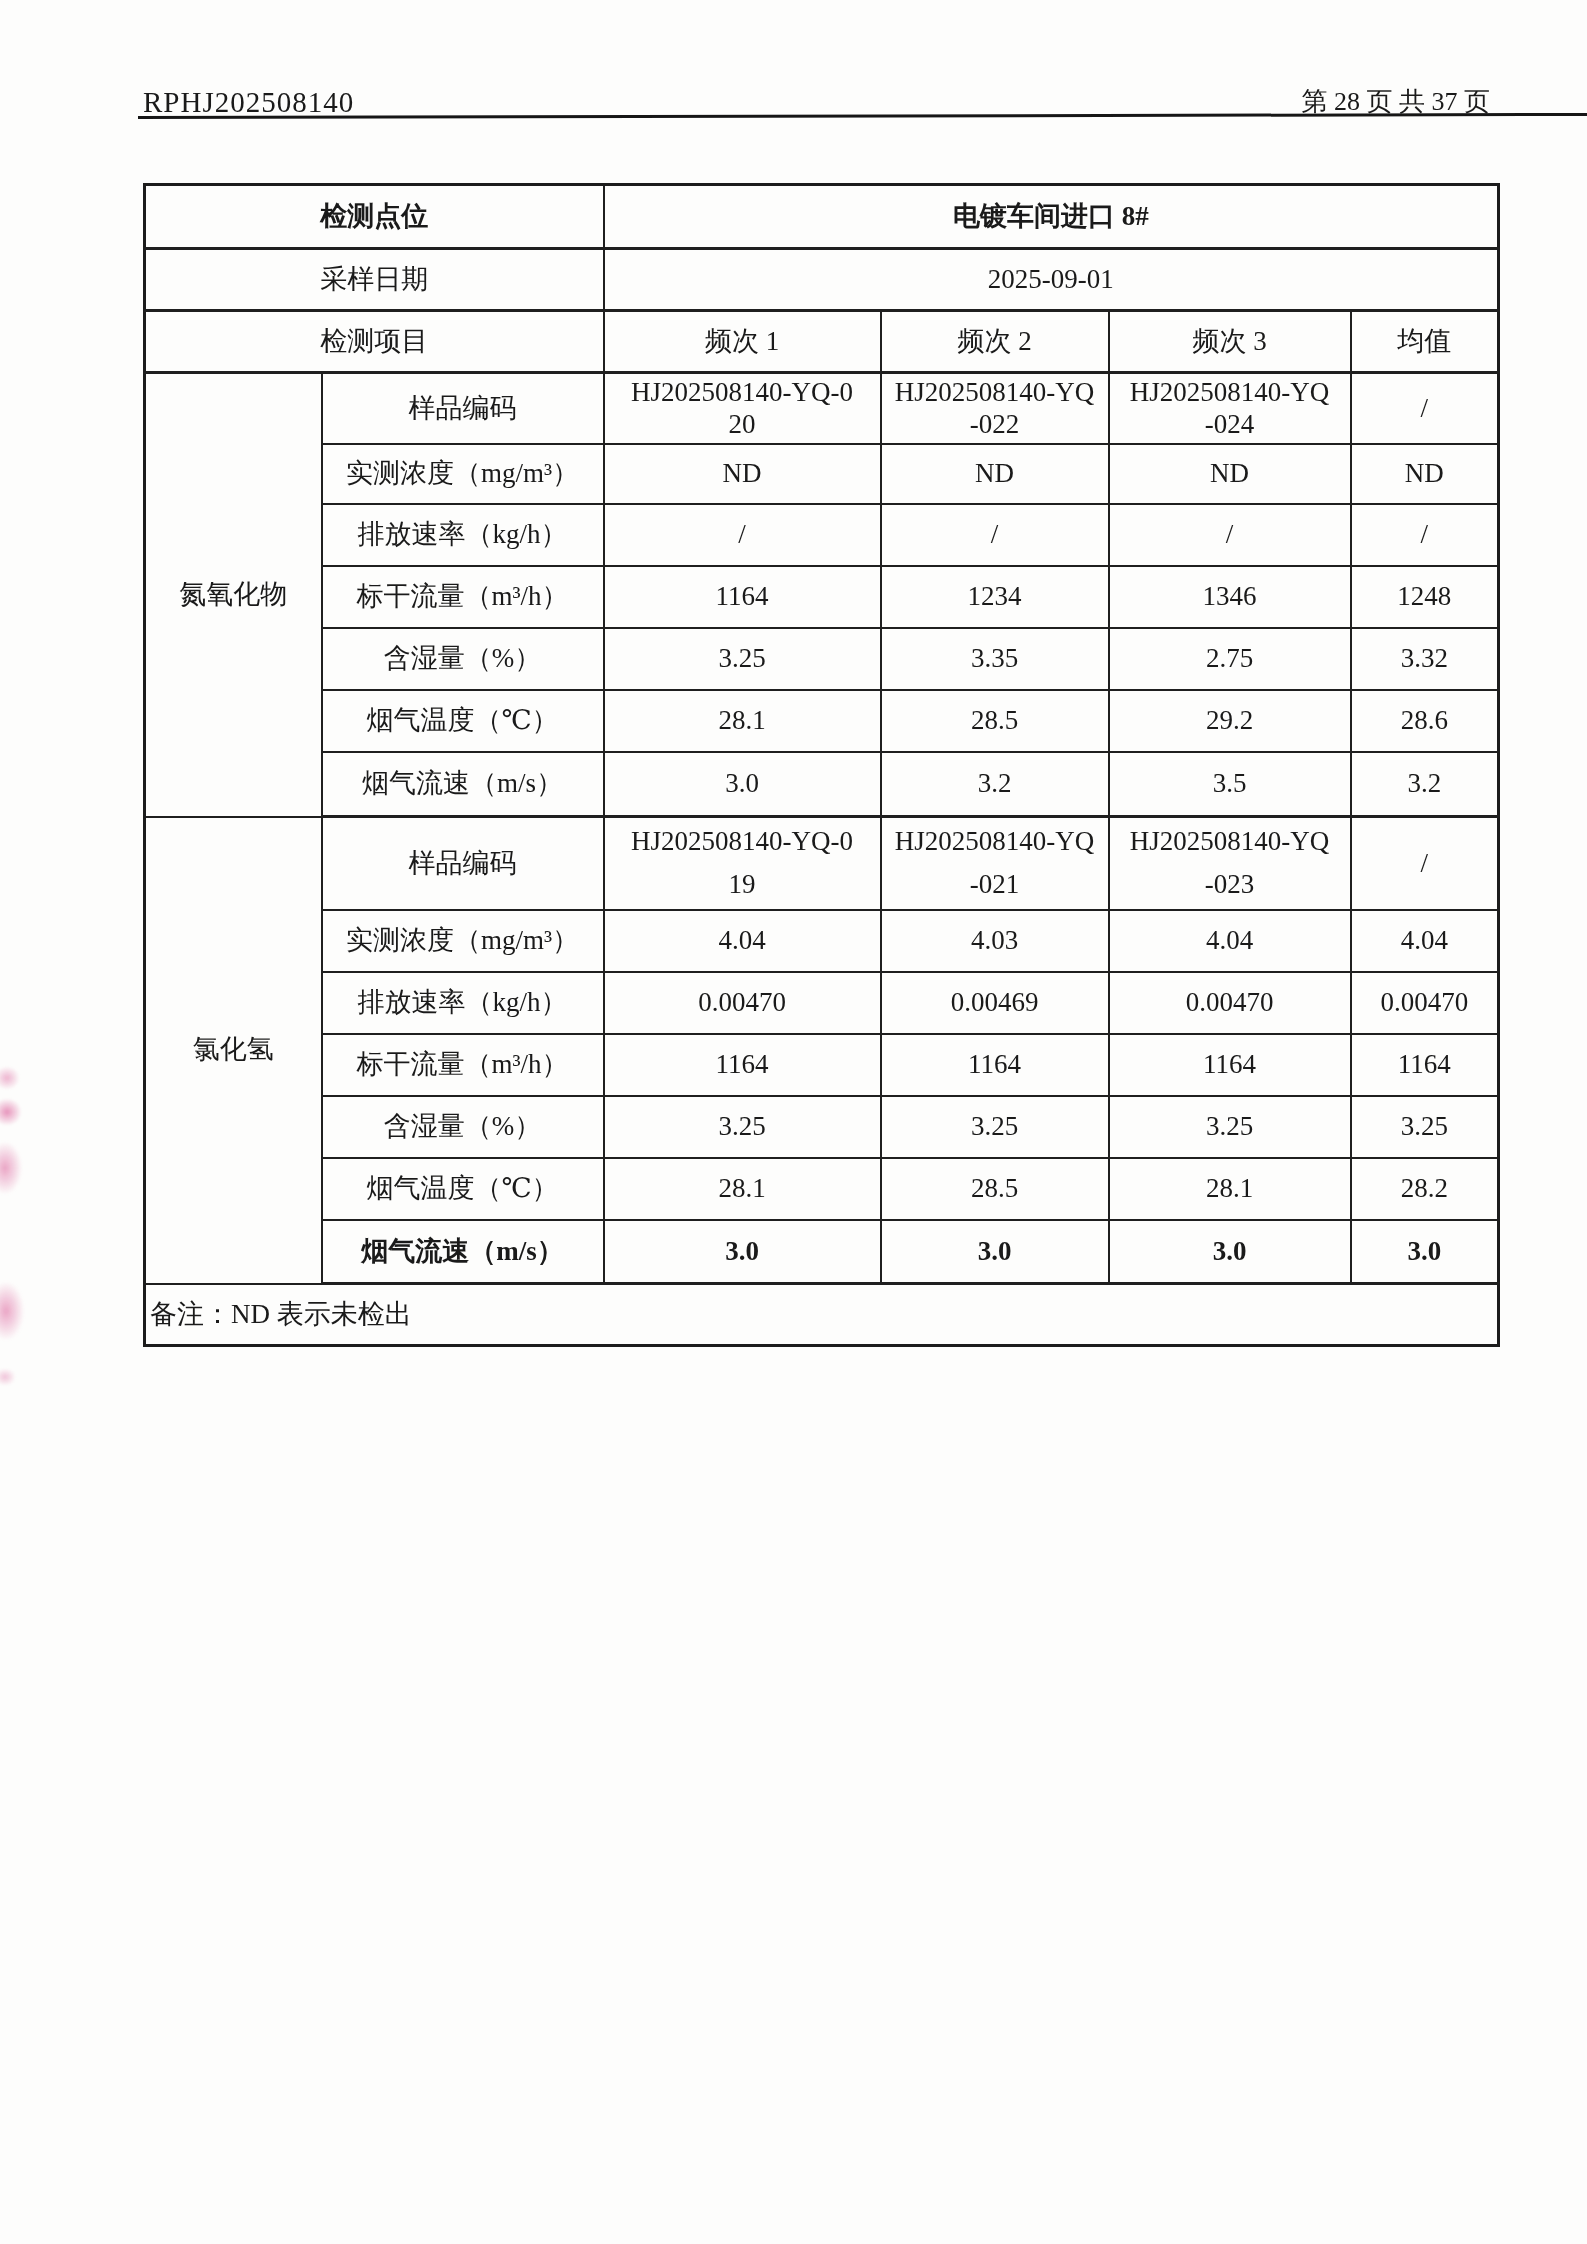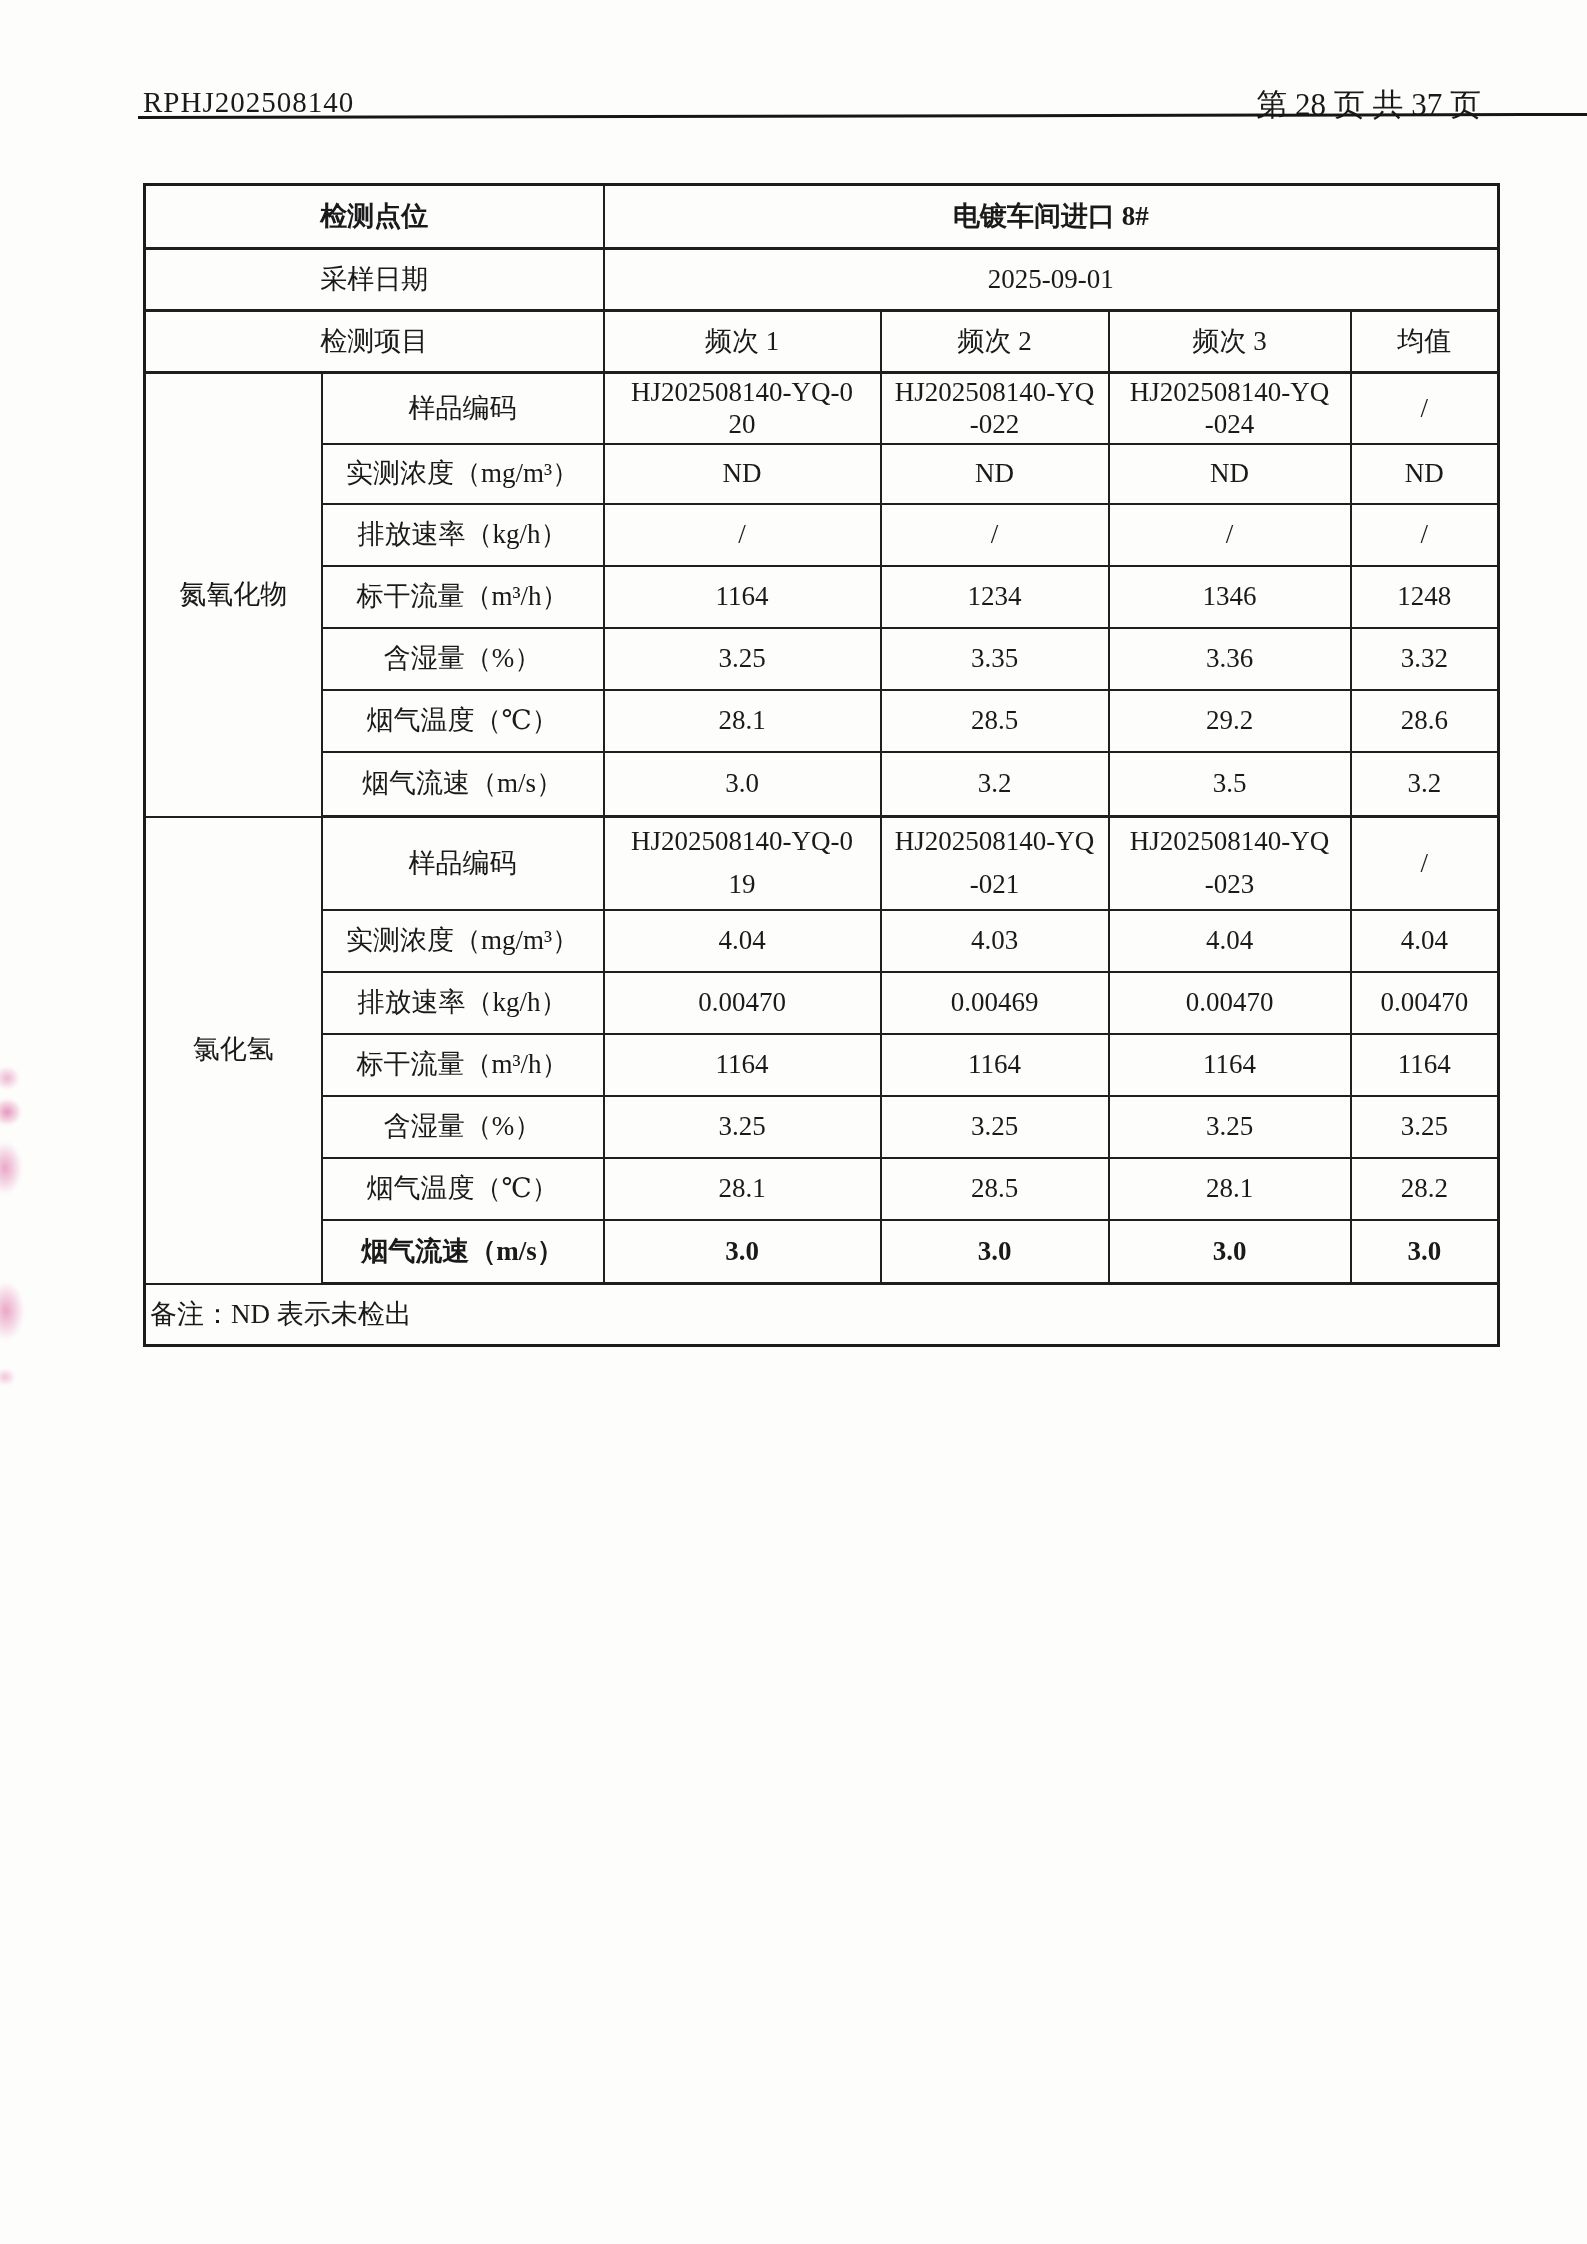--- a/index.html
+++ b/index.html
@@ -10,22 +10,22 @@
     background:#fdfdfc;
     overflow:hidden;
     font-family:"Liberation Serif","DejaVu Serif",serif;
     color:#1a1a1a;
   }
   .doc-header-left {
     position:absolute; left:143px; top:86px;
     font-size:29px; letter-spacing:1px;
   }
   .doc-header-right {
-    position:absolute; right:106px; top:84px;
-    font-size:31px;
+    position:absolute; right:97px; top:84px;
+    font-size:26px;
   }
   .header-rule {
     position:absolute; left:138px; right:0; top:116px;
     height:3px; background:#161616;
     transform:rotate(-0.12deg); transform-origin:left center;
   }
   .doc-title {
     position:absolute; left:133px; top:131px;
     font-size:36px;
   }
@@ -129,21 +129,21 @@
         <td>标干流量（m³/h）</td>
         <td>1164</td>
         <td>1234</td>
         <td>1346</td>
         <td>1248</td>
       </tr>
       <tr>
         <td>含湿量（%）</td>
         <td>3.25</td>
         <td>3.35</td>
-        <td>3.36</td>
+        <td>2.75</td>
         <td>3.32</td>
       </tr>
       <tr>
         <td>烟气温度（℃）</td>
         <td>28.1</td>
         <td>28.5</td>
         <td>29.2</td>
         <td>28.6</td>
       </tr>
       <tr class="h65 sec">

